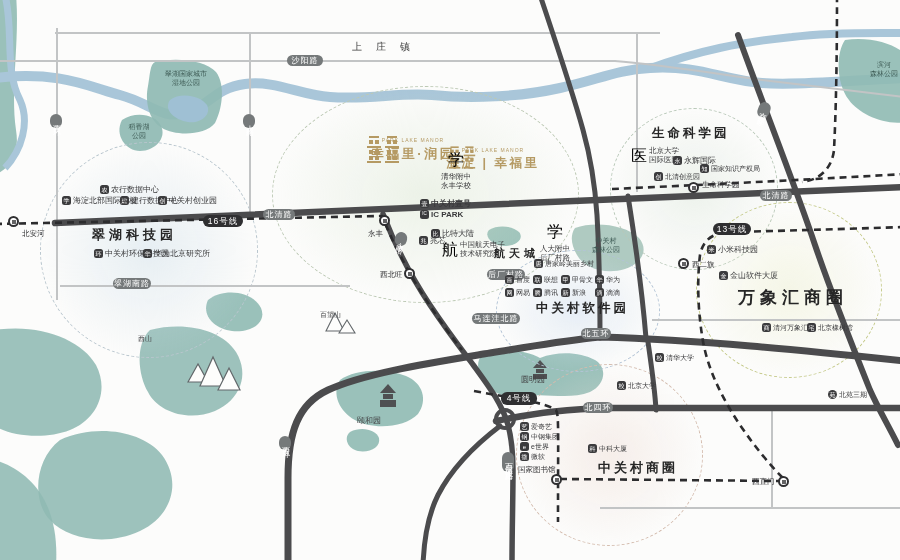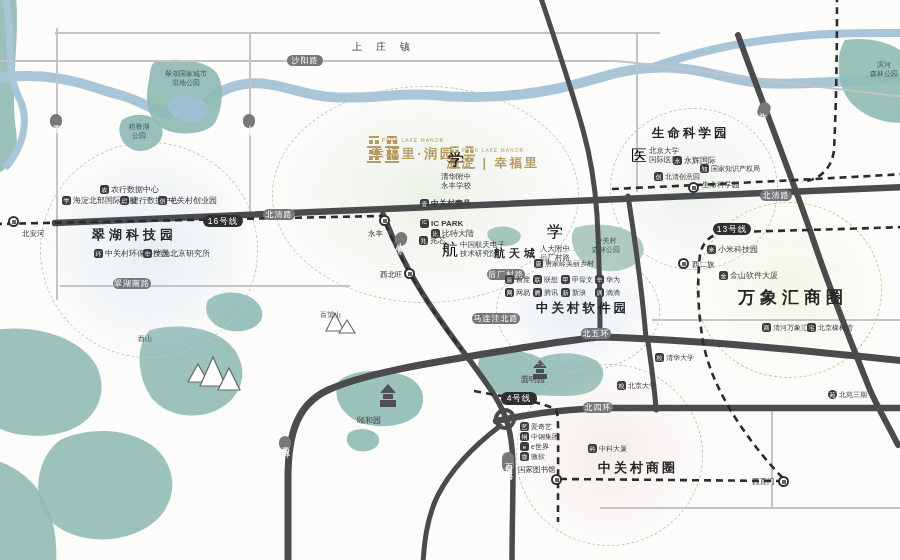--- a/index.html
+++ b/index.html
@@ -259,21 +259,21 @@
       </div>
 
     <div class="poi2c" style="left:436px;top:150px;width:40px;">
       <span class="badge">学</span>
       <span class="txt"><span>清华附中</span><br><span>永丰学校</span></span>
     </div>
     <div class="poi" style="left:420px;top:199px;">
         <span class="badge">壹</span>
         <span class="txt" style="font-weight:bold">中关村壹号</span>
       </div>
-    <div class="poi" style="left:420px;top:219px;text-align:right;">
+    <div class="poi" style="left:420px;top:210px;text-align:right;">
         <span class="badge" style="font-size:4.5px">IC</span>
         <span class="txt" style="font-weight:bold">IC PARK</span>
       </div>
     <div class="poi" style="left:431px;top:229px;">
         <span class="badge">比</span>
         <span class="txt">比特大陆</span>
       </div>
     <div class="poi" style="left:419px;top:236px;">
         <span class="badge">兆</span>
         <span class="txt">兆芯</span>

